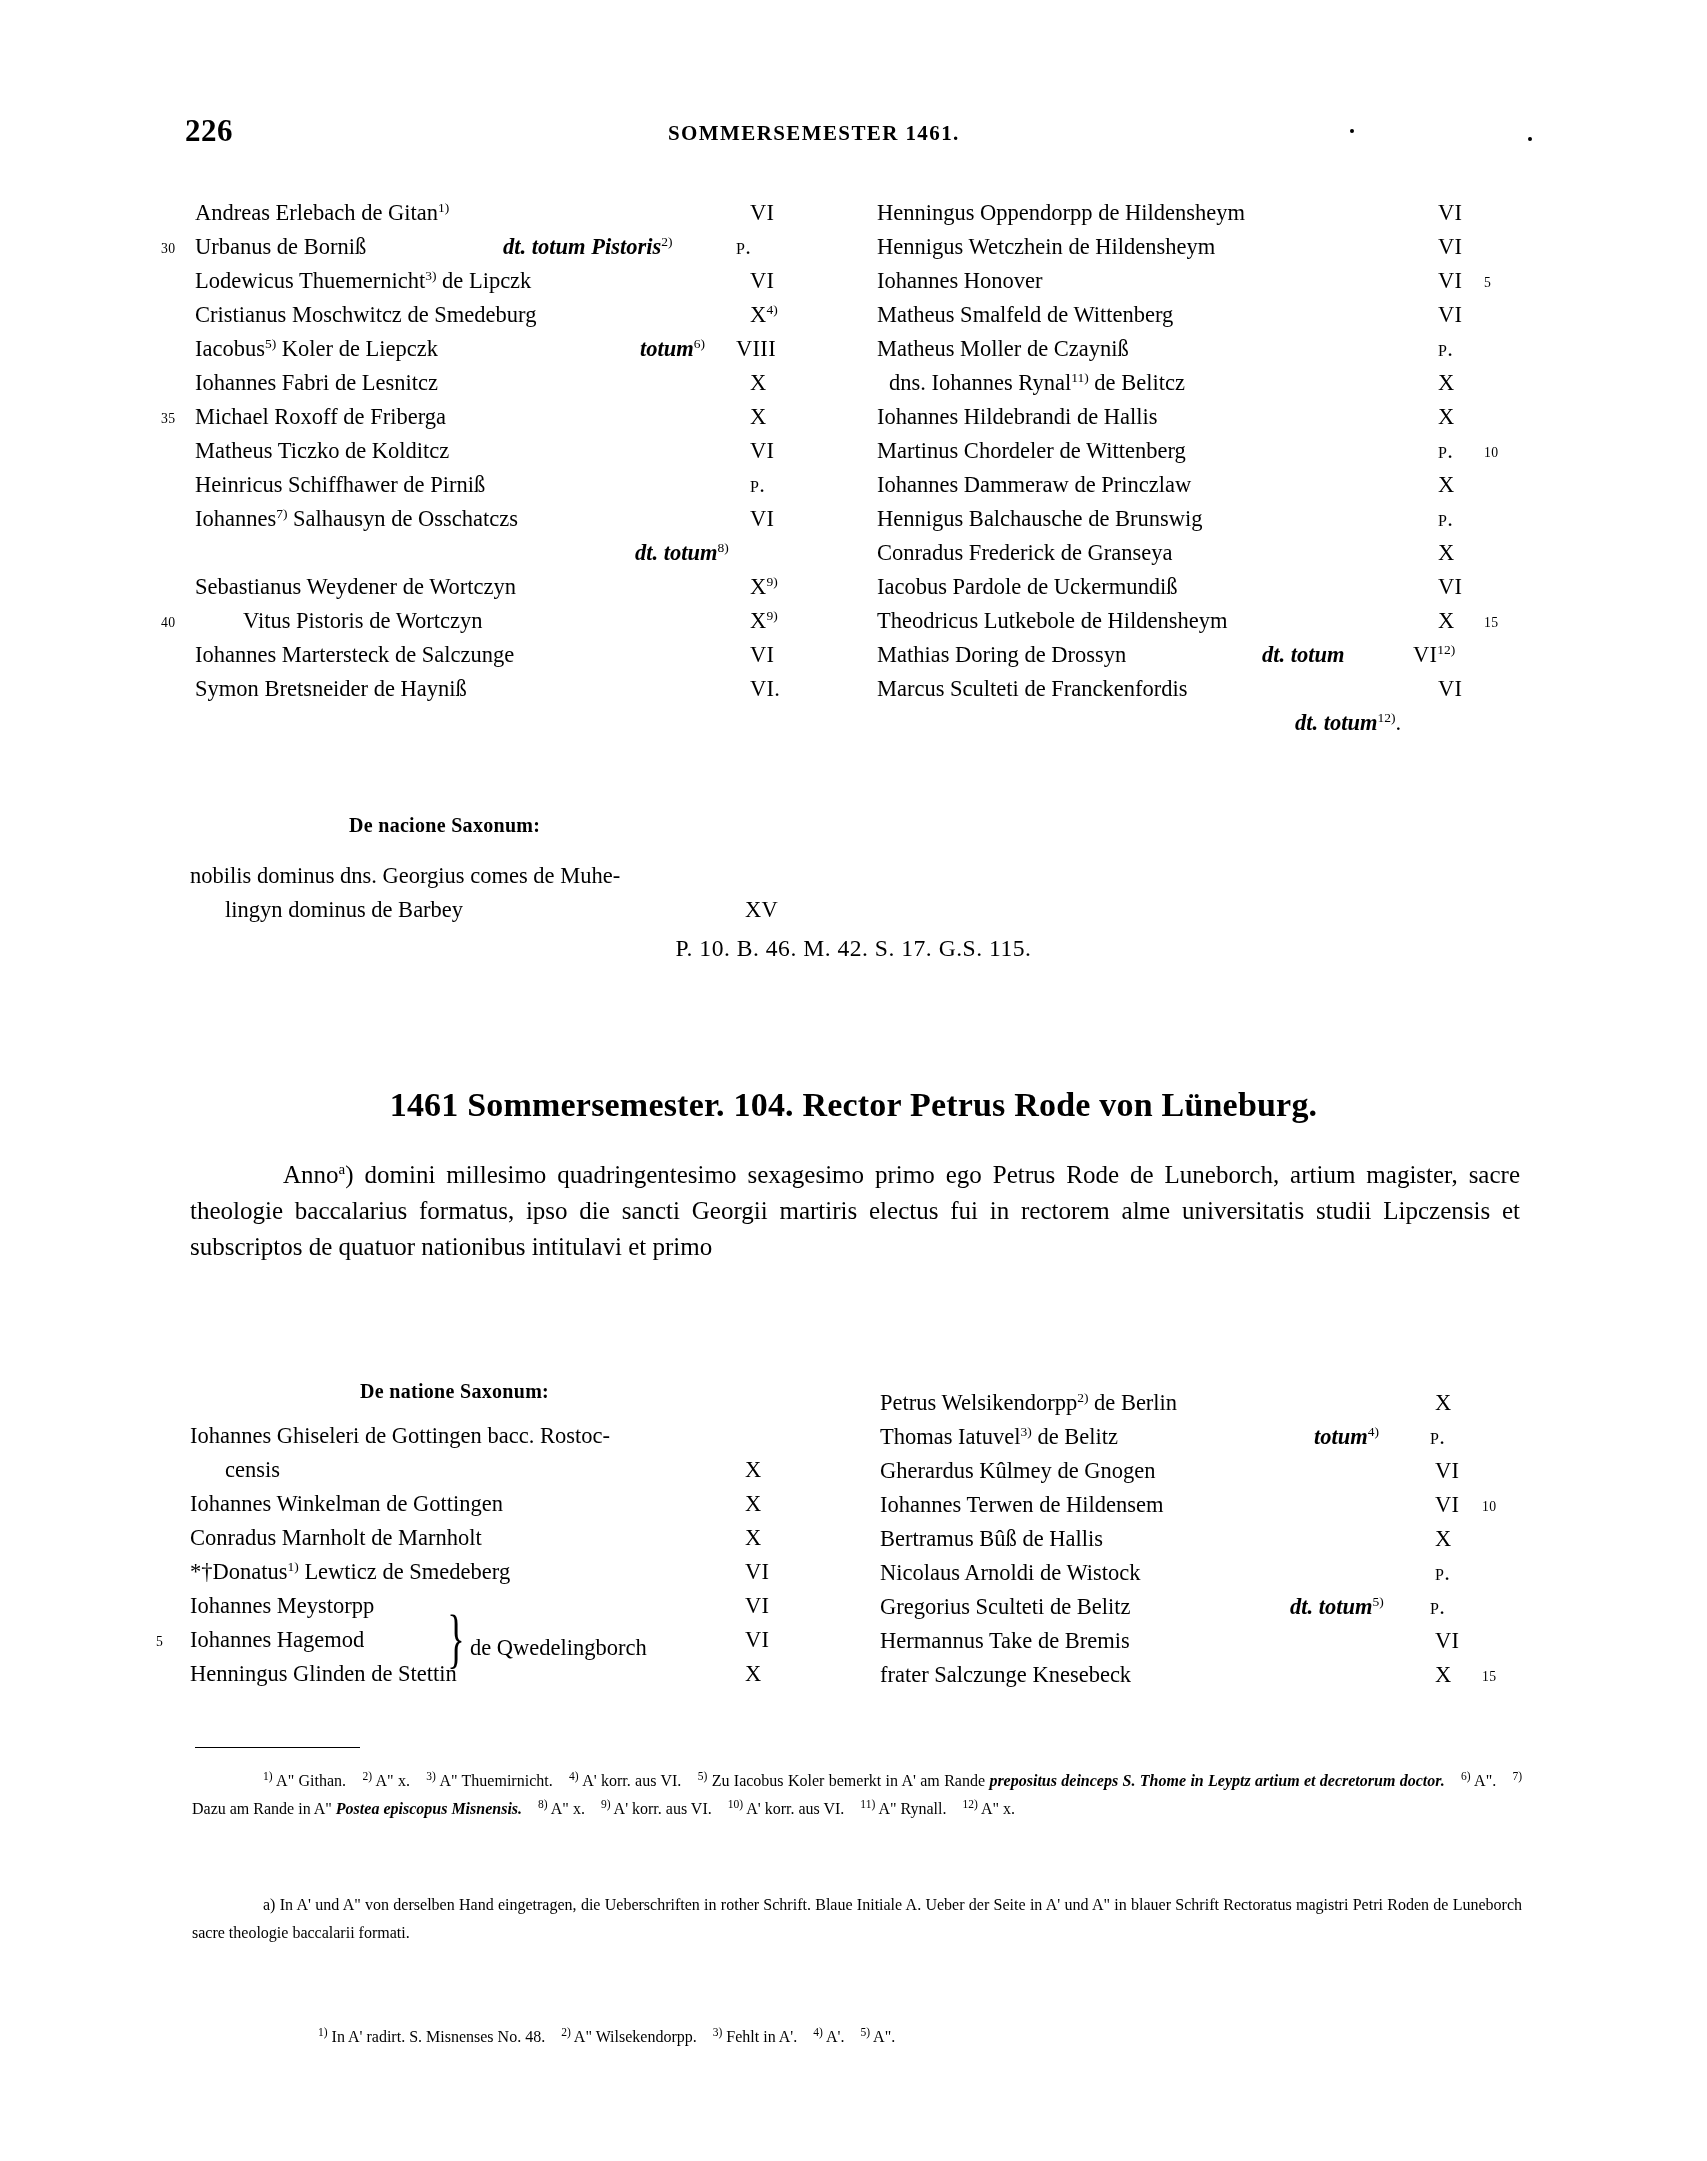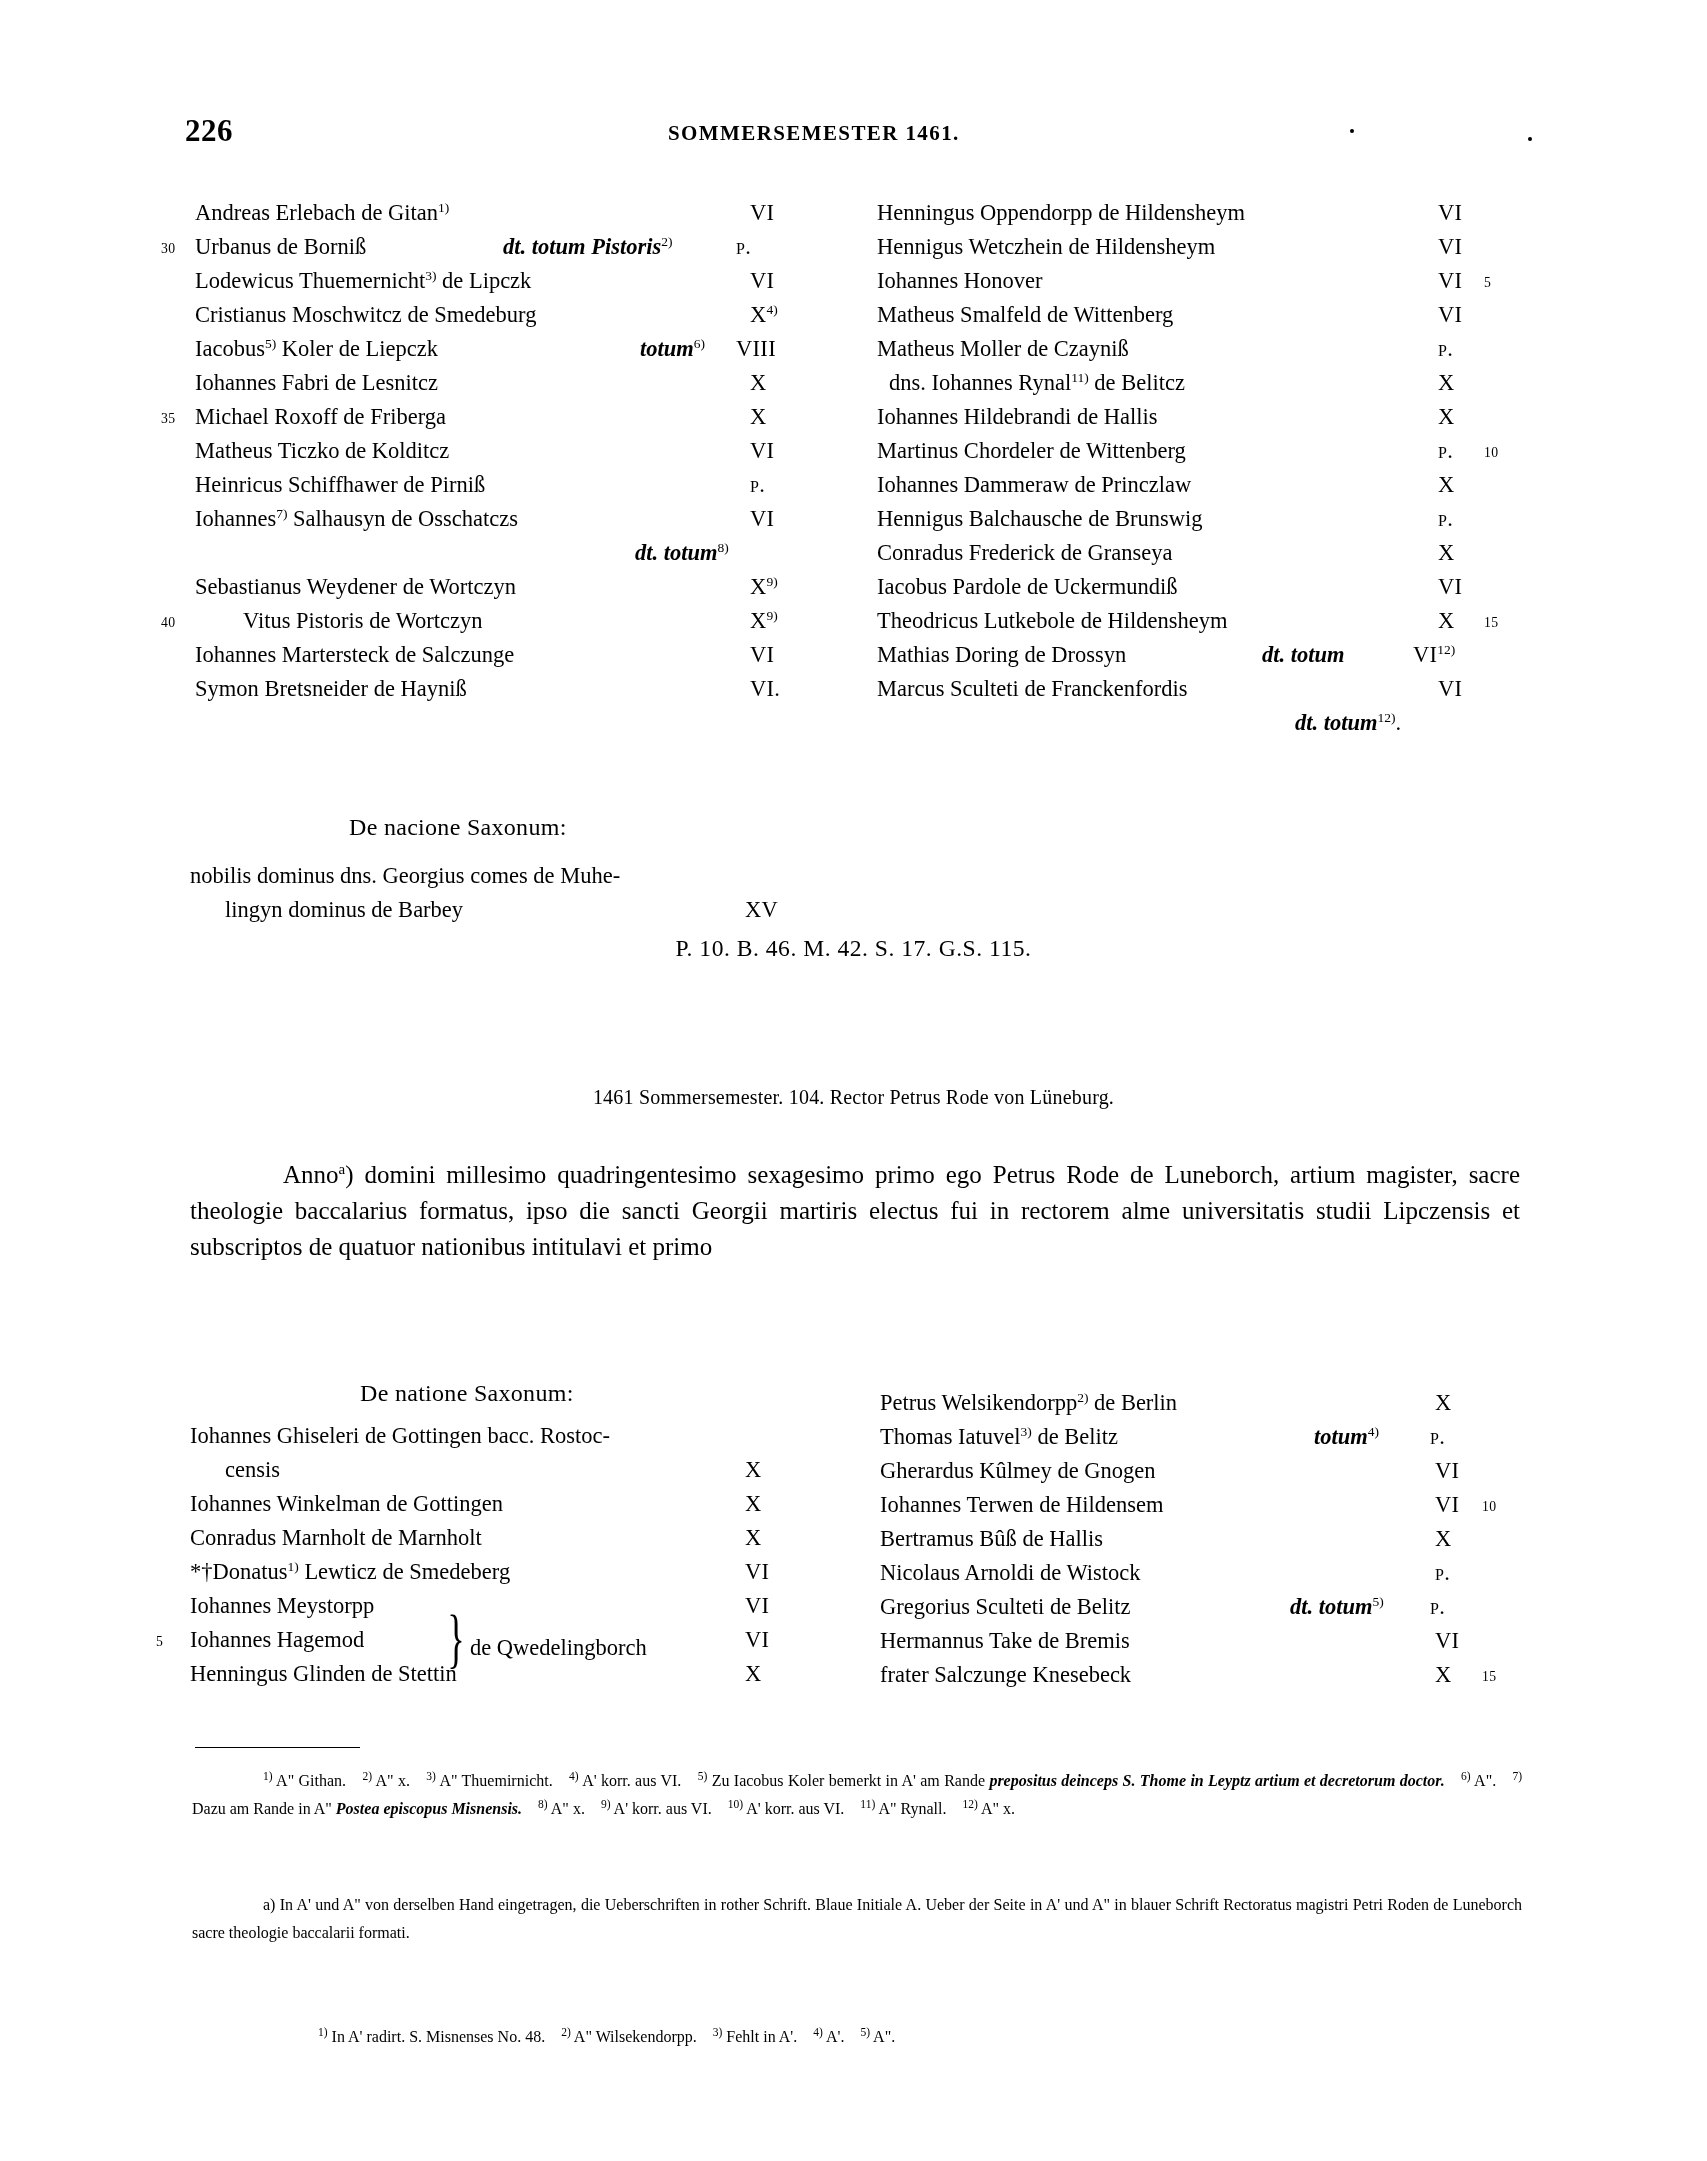--- a/index.html
+++ b/index.html
@@ -40,26 +40,26 @@
   .nm { position:absolute; left:0; top:2.2px; }
   .val { position:absolute; top:2.2px; }
   .ital { font-style:italic;font-weight:bold; }
   sup { font-size:0.60em; vertical-align:super; line-height:0; }
 
   .rn { font-variant:small-caps; letter-spacing:0.3px; }
 
   
   .sub-head {
     position:absolute;
-    font-size:24px; font-weight:normal; letter-spacing:0.3px;
+    font-size:20px; font-weight:bold; letter-spacing:0.3px;
   }
 
   .big-head {
     position:absolute; left:0; width:100%; text-align:center;
-    font-size:20px; font-weight:normal; letter-spacing:0.2px;
+    font-size:34px; font-weight:bold; letter-spacing:0.2px;
   }
 
   .para {
     position:absolute;
     font-size:25px; line-height:36px;
     text-align:justify;
   }
   .para .ind { display:inline-block; width:93px; }
 
   .summary {

